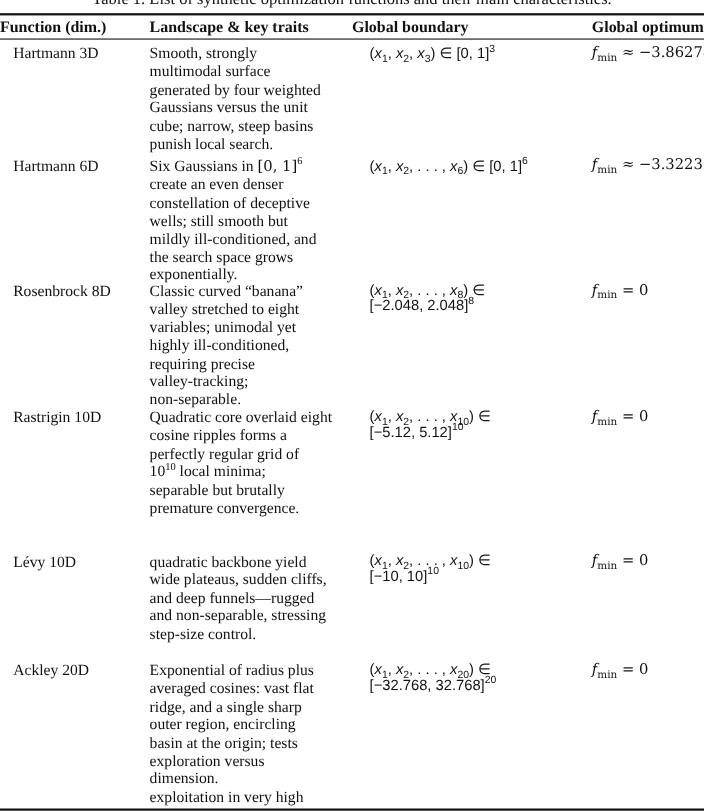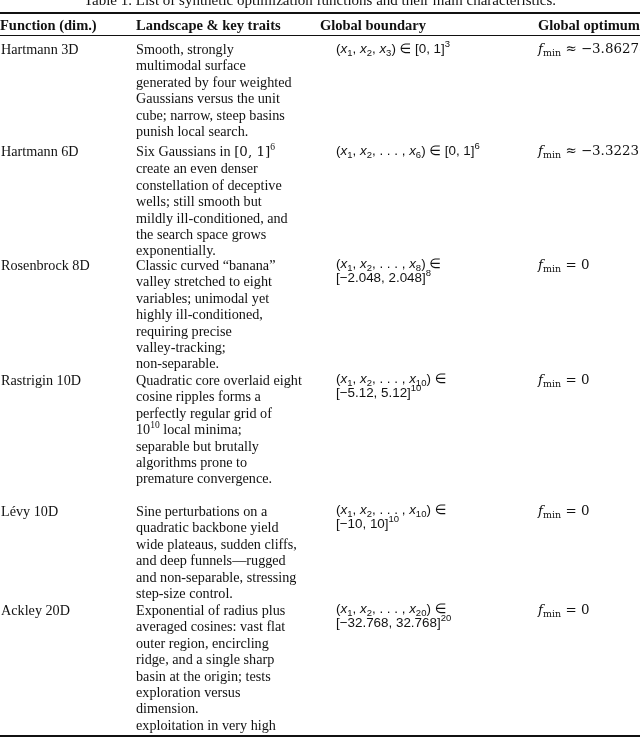--- a/index.html
+++ b/index.html
@@ -6,21 +6,21 @@
   body { width:640px; height:738px; overflow:hidden; position:relative;
          font-family:"Liberation Serif","DejaVu Serif",serif; color:#111; }
   .caption { position:absolute; left:0; top:-9px; width:640px; text-align:center;
              font-size:15px; line-height:18px; white-space:nowrap; }
   .rule-top { position:absolute; left:0; top:12px; width:640px; height:2px; background:#111; }
   .rule-mid { position:absolute; left:0; top:35px; width:640px; height:1px; background:#111; }
   .rule-bot { position:absolute; left:0; top:735px; width:640px; height:2px; background:#111; }
   .hdr { position:absolute; top:16px; font-weight:bold; font-size:14.5px; line-height:18px; white-space:nowrap; }
   .row { position:absolute; left:0; width:640px; }
   .cell { position:absolute; top:0; font-size:14.2px; line-height:16.4px; }
-  .c1 { left:1px; white-space:nowrap; }
+  .c1 { left:12px; white-space:nowrap; }
   .c2 { left:136px; width:170px; }
   .c3 { left:336px; width:190px; font-family:Liberation Sans, sans-serif; font-size:13.4px; }
   .c4 { left:538px; white-space:nowrap; font-family:"DejaVu Serif","Liberation Serif",serif; font-size:13.4px; }
   .desc-line { display:block; white-space:nowrap; }
   sup { font-size:9.5px; vertical-align:6px; line-height:0; }
   sub { font-size:9.5px; vertical-align:-3px; line-height:0; }
 </style>
 </head>
 <body>
 
@@ -92,58 +92,56 @@
 </div>
 
 <div class="row" style="top:372px;">
   <div class="cell c1">Rastrigin 10D</div>
   <div class="cell c2">
     <span class="desc-line">Quadratic core overlaid eight</span>
     <span class="desc-line">cosine ripples forms a</span>
     <span class="desc-line">perfectly regular grid of</span>
     <span class="desc-line"><span>10</span><sup>10</sup><span> local minima;</span></span>
     <span class="desc-line">separable but brutally</span>
-    <span class="desc-line">algorithms prone to</span>
     <span class="desc-line">premature convergence.</span>
   </div>
   <div class="cell c3" style="line-height:14px;">
     <span class="desc-line">(<i>x</i><sub>1</sub>, <i>x</i><sub>2</sub>, <span>. . . ,</span> <i>x</i><sub>10</sub>) <span>∈</span></span>
     <span class="desc-line"><span>[−5.12, 5.12]</span><sup>10</sup></span>
   </div>
   <div class="cell c4">
     <i>f</i><sub>min</sub> <span>= 0</span>
   </div>
 </div>
 
 <div class="row" style="top:503px;">
   <div class="cell c1">Lévy 10D</div>
   <div class="cell c2">
-    <span class="desc-line">Sine perturbations on a</span>
     <span class="desc-line">quadratic backbone yield</span>
     <span class="desc-line">wide plateaus, sudden cliffs,</span>
     <span class="desc-line">and deep funnels—rugged</span>
     <span class="desc-line">and non-separable, stressing</span>
     <span class="desc-line">step-size control.</span>
   </div>
   <div class="cell c3" style="line-height:14px;">
     <span class="desc-line">(<i>x</i><sub>1</sub>, <i>x</i><sub>2</sub>, <span>. . . ,</span> <i>x</i><sub>10</sub>) <span>∈</span></span>
     <span class="desc-line"><span>[−10, 10]</span><sup>10</sup></span>
   </div>
   <div class="cell c4">
     <i>f</i><sub>min</sub> <span>= 0</span>
   </div>
 </div>
 
 <div class="row" style="top:602px;">
   <div class="cell c1">Ackley 20D</div>
   <div class="cell c2">
     <span class="desc-line">Exponential of radius plus</span>
     <span class="desc-line">averaged cosines: vast flat</span>
+    <span class="desc-line">ridge, and a single sharp</span>
     <span class="desc-line">outer region, encircling</span>
-    <span class="desc-line">ridge, and a single sharp</span>
     <span class="desc-line">basin at the origin; tests</span>
     <span class="desc-line">exploration versus</span>
     <span class="desc-line">dimension.</span>
     <span class="desc-line">exploitation in very high</span>
   </div>
   <div class="cell c3" style="line-height:14px;">
     <span class="desc-line">(<i>x</i><sub>1</sub>, <i>x</i><sub>2</sub>, <span>. . . ,</span> <i>x</i><sub>20</sub>) <span>∈</span></span>
     <span class="desc-line"><span>[−32.768, 32.768]</span><sup>20</sup></span>
   </div>
   <div class="cell c4">

